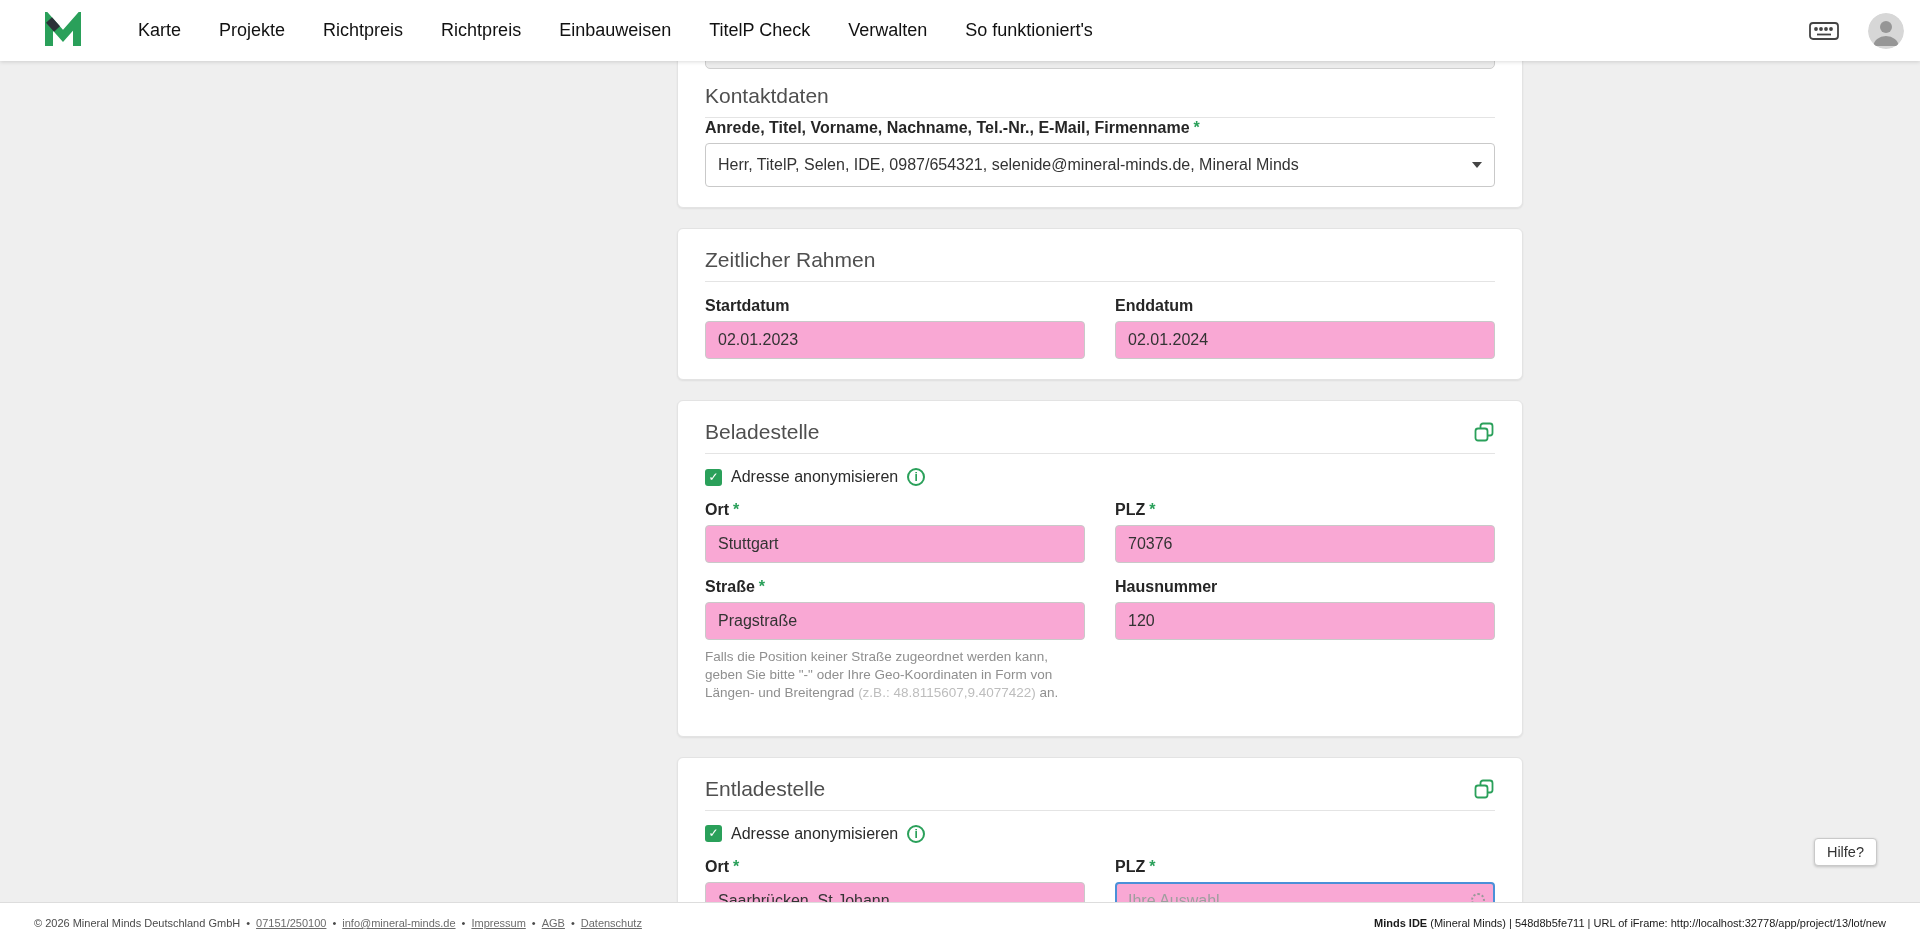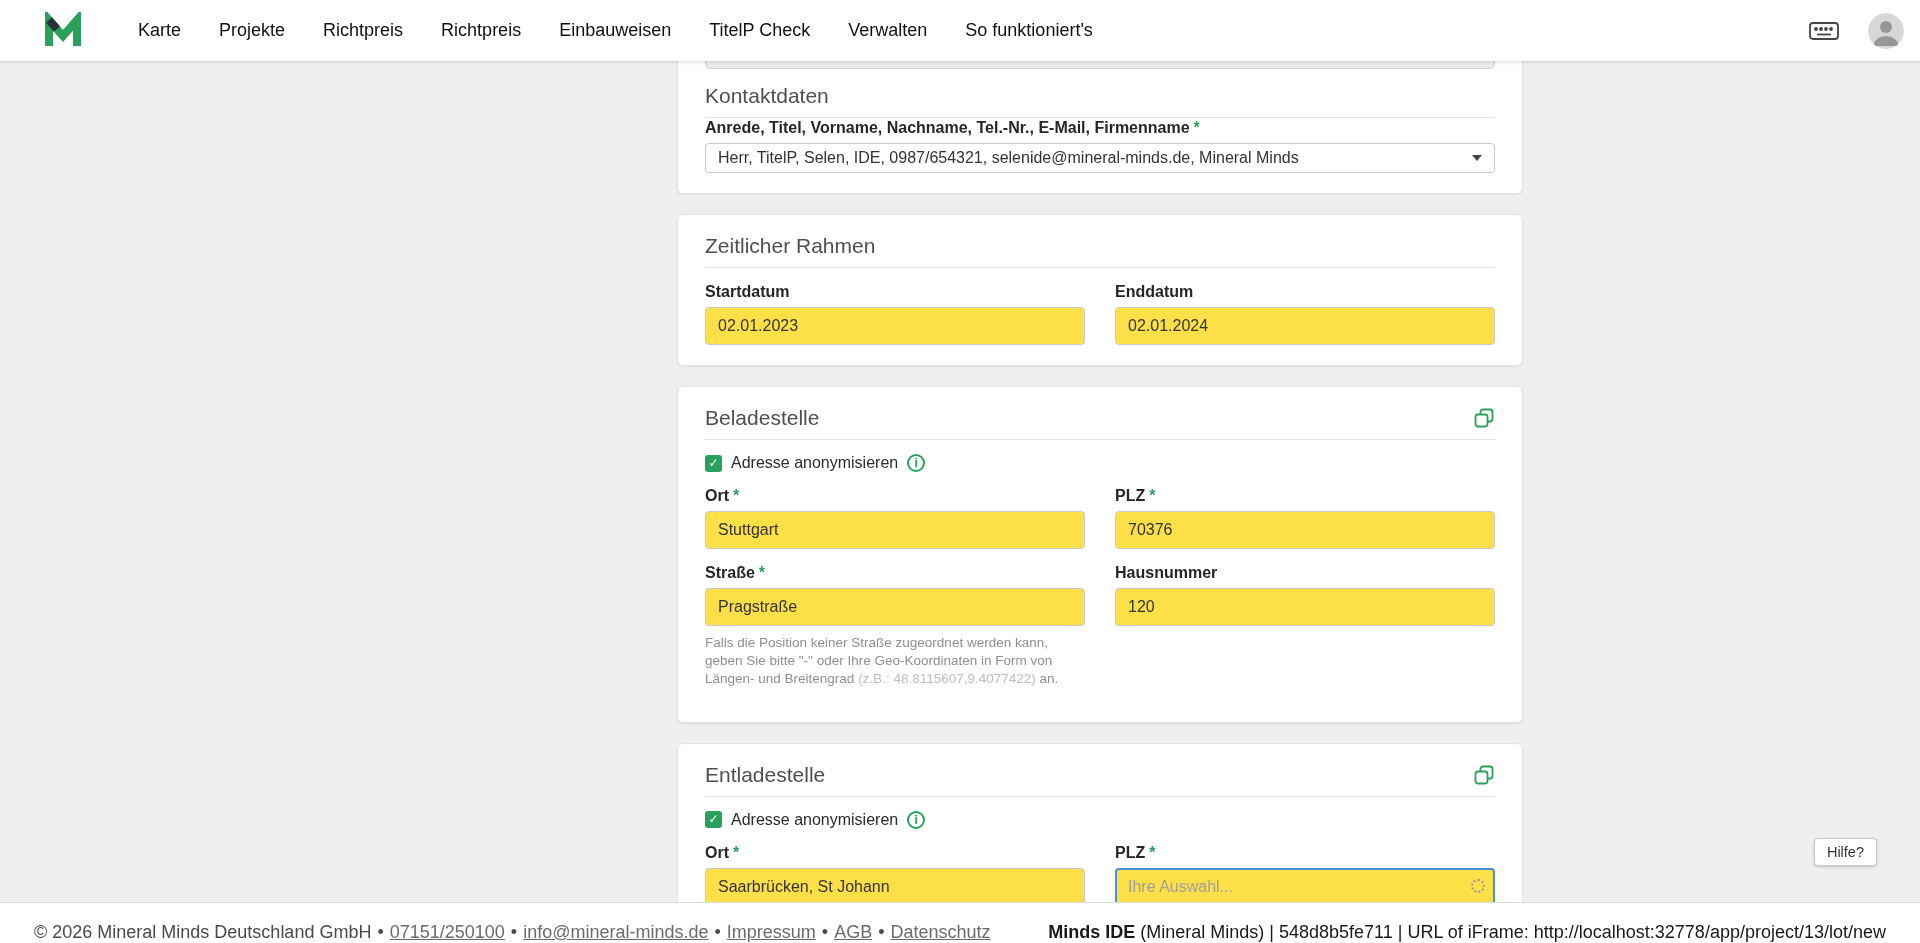--- a/index.html
+++ b/index.html
@@ -54,32 +54,32 @@
     display:flex; align-items:center; justify-content:center; cursor:pointer;
   }
 
   .field-grid { display:grid; grid-template-columns:1fr 1fr; column-gap:30px; margin-top:14px; }
   .field-single { }
   .field-label { font-size:16px; line-height:19px; font-weight:bold; color:#262626; display:block; }
   .req { color:#2aa05a; margin-left:4px; font-weight:bold; }
   .text-input {
     display:block; margin-top:6px; width:100%; height:38px;
     border:1px solid #c9c9c9; border-radius:4px; padding:0 12px;
-    font-size:16px; color:#333; font-family:inherit; background:#fde047; outline:none;
+    font-size:16px; color:#333; font-family:inherit; background:#f9a8d4; outline:none;
   }
   .text-input::placeholder { color:#9e9e9e; }
   .input-wrap { position:relative; }
   .input-focused { border:2px solid #4a90d8; padding:0 34px 0 11px; }
   .spinner {
     position:absolute; right:10px; top:50%; margin-top:-8px;
     width:14px; height:14px; border:2px dotted #999; border-radius:50%;
   }
 
   .select {
-    margin-top:6px; height:30px; border:1px solid #c9c9c9; border-radius:4px;
+    margin-top:6px; height:44px; border:1px solid #c9c9c9; border-radius:4px;
     display:flex; align-items:center; justify-content:space-between;
     padding:0 12px; font-size:16px; color:#333; background:#fff; cursor:pointer;
   }
   .caret-down {
     width:0; height:0; border-left:5px solid transparent;
     border-right:5px solid transparent; border-top:6px solid #444;
   }
 
   .helper { font-size:13.5px; line-height:18px; color:#8f8f8f; margin-top:8px; }
   .helper .coords { color:#bdbdbd; }
@@ -91,22 +91,22 @@
     position:absolute; right:43px; top:838px; z-index:30;
     background:#fff; border:1px solid #c9c9c9; border-radius:4px;
     box-shadow:0 1px 3px rgba(0,0,0,.2);
     padding:5px 12px; font-size:14.5px; color:#333; cursor:pointer;
   }
 
   
   .footer {
     position:absolute; left:0; right:0; bottom:0; height:41px; z-index:25;
     background:#fff; border-top:1px solid #ddd;
-    display:flex; align-items:flex-end; justify-content:space-between;
-    padding:0 34px; font-size:18px; color:#4a4a4a;
+    display:flex; align-items:center; justify-content:space-between;
+    padding:0 34px; font-size:11px; color:#4a4a4a;
   }
   .footer-left { display:flex; align-items:center; gap:6px; flex-wrap:nowrap; }
   .footer-link { color:#6b6b6b; text-decoration:underline; cursor:pointer; white-space:nowrap; }
   .sep { color:#4a4a4a; }
   .footer-right { color:#1a1a1a; white-space:nowrap; }
   .footer-right .bold { font-weight:bold; }
 </style>
 </head>
 <body>
 

